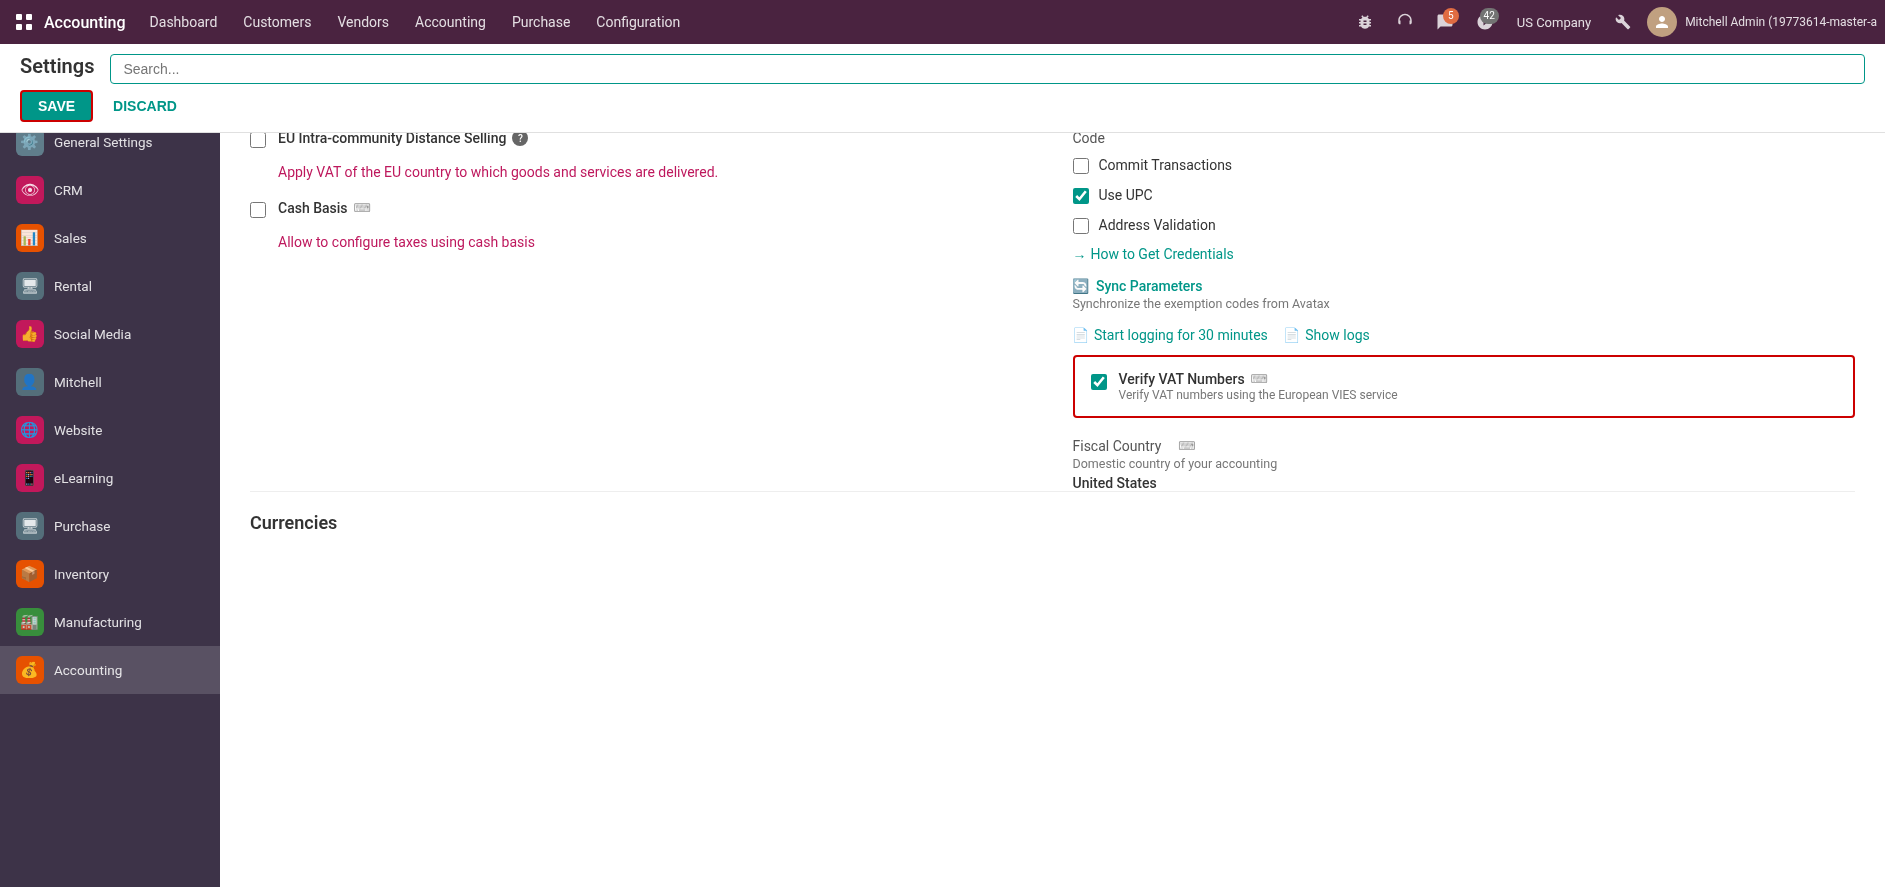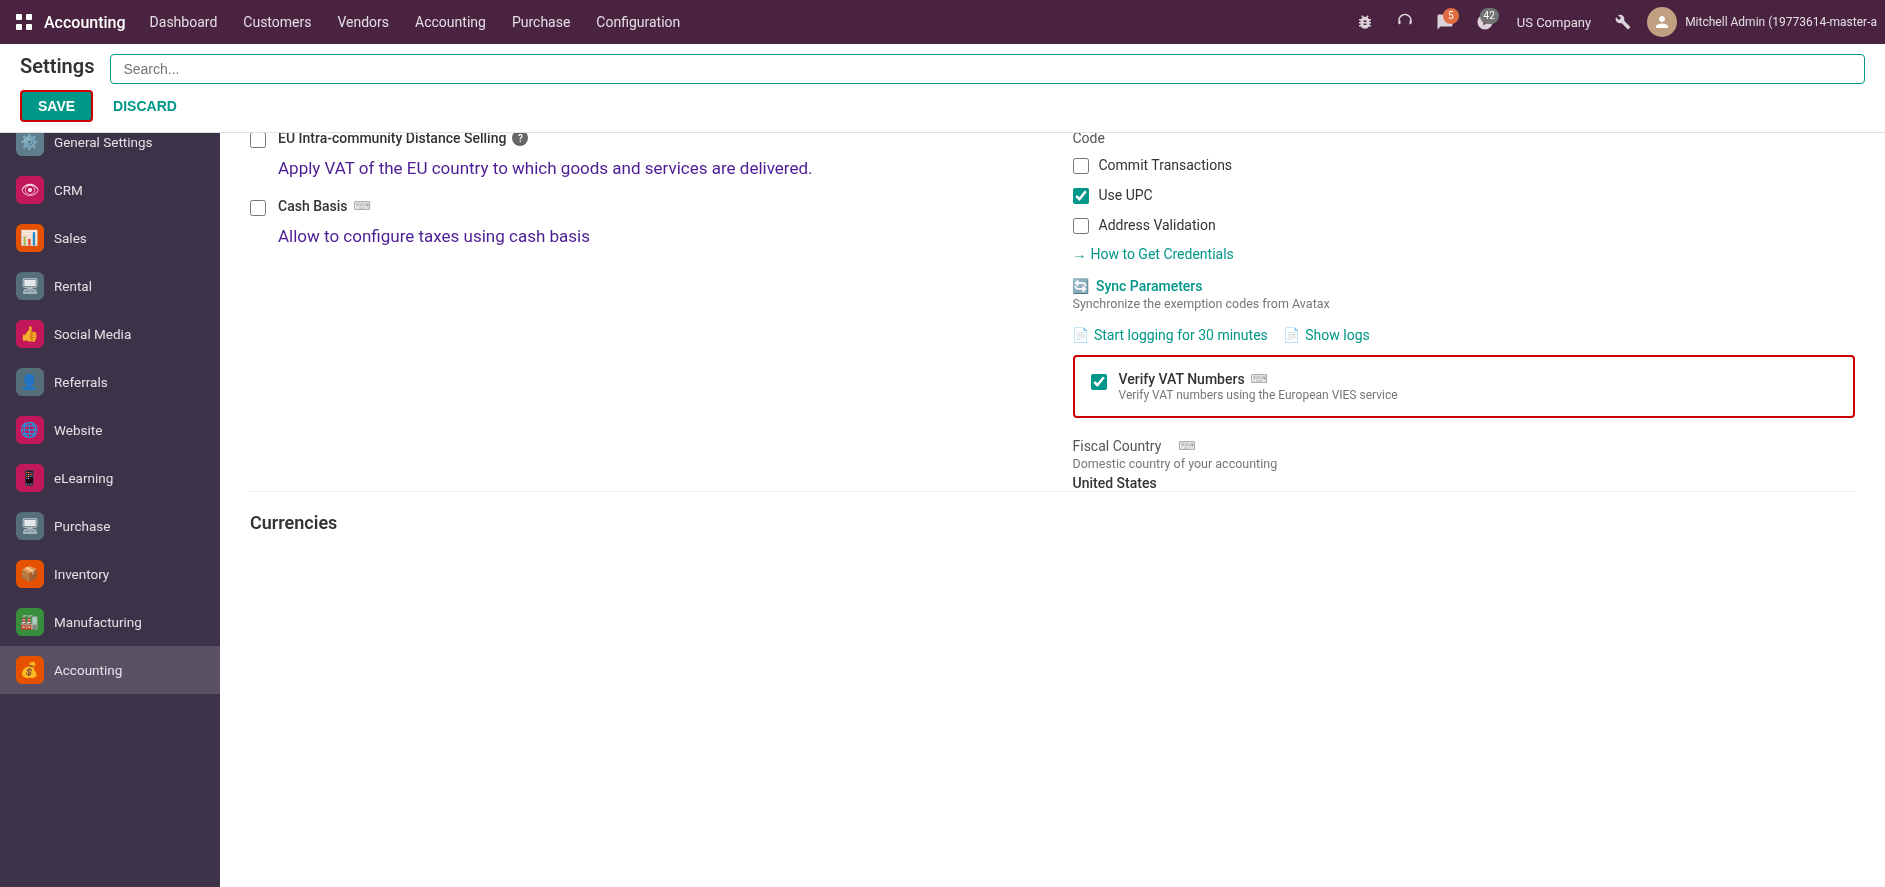--- a/index.html
+++ b/index.html
@@ -213,23 +213,23 @@
     }
     .setting-label {
       font-size: 14px;
       font-weight: 500;
       color: #333;
       display: flex;
       align-items: center;
       gap: 6px;
     }
     .setting-desc {
-      font-size: 17px;
-      color: #4c1d95;
-      margin-top: 12px;
+      font-size: 14px;
+      color: #be185d;
+      margin-top: 18px;
     }
     .help-icon {
       display: inline-flex;
       align-items: center;
       justify-content: center;
       width: 16px; height: 16px;
       border-radius: 50%;
       background: #666;
       color: white;
       font-size: 10px;
@@ -447,21 +447,21 @@
     <div class="sidebar-item">
       <div class="sidebar-icon" style="background:#546e7a">🖥</div>
       <span>Rental</span>
     </div>
     <div class="sidebar-item">
       <div class="sidebar-icon" style="background:#c2185b">👍</div>
       <span>Social Media</span>
     </div>
     <div class="sidebar-item">
       <div class="sidebar-icon" style="background:#546e7a">👤</div>
-      <span>Referrals</span>
+      <span>Mitchell</span>
     </div>
     <div class="sidebar-item">
       <div class="sidebar-icon" style="background:#c2185b">🌐</div>
       <span>Website</span>
     </div>
     <div class="sidebar-item">
       <div class="sidebar-icon" style="background:#c2185b">📱</div>
       <span>eLearning</span>
     </div>
     <div class="sidebar-item">

